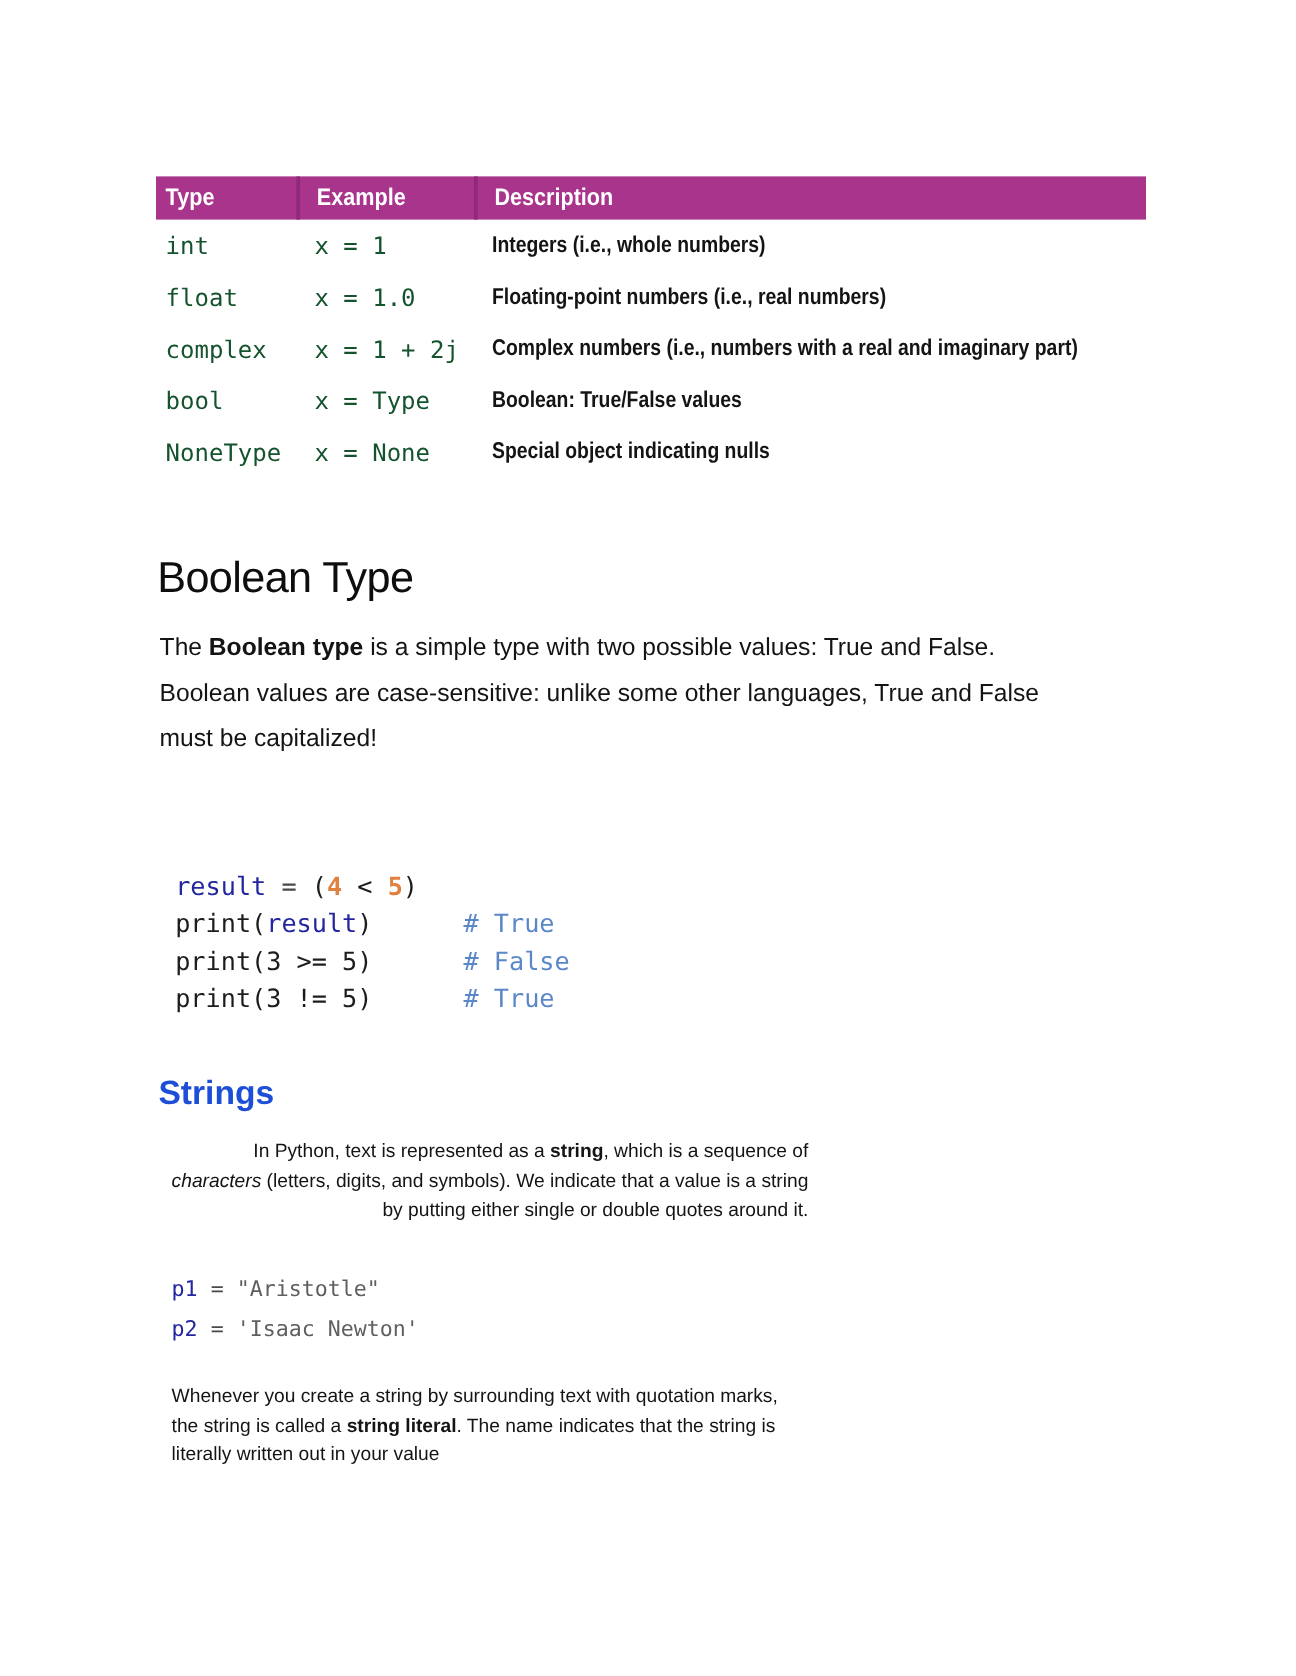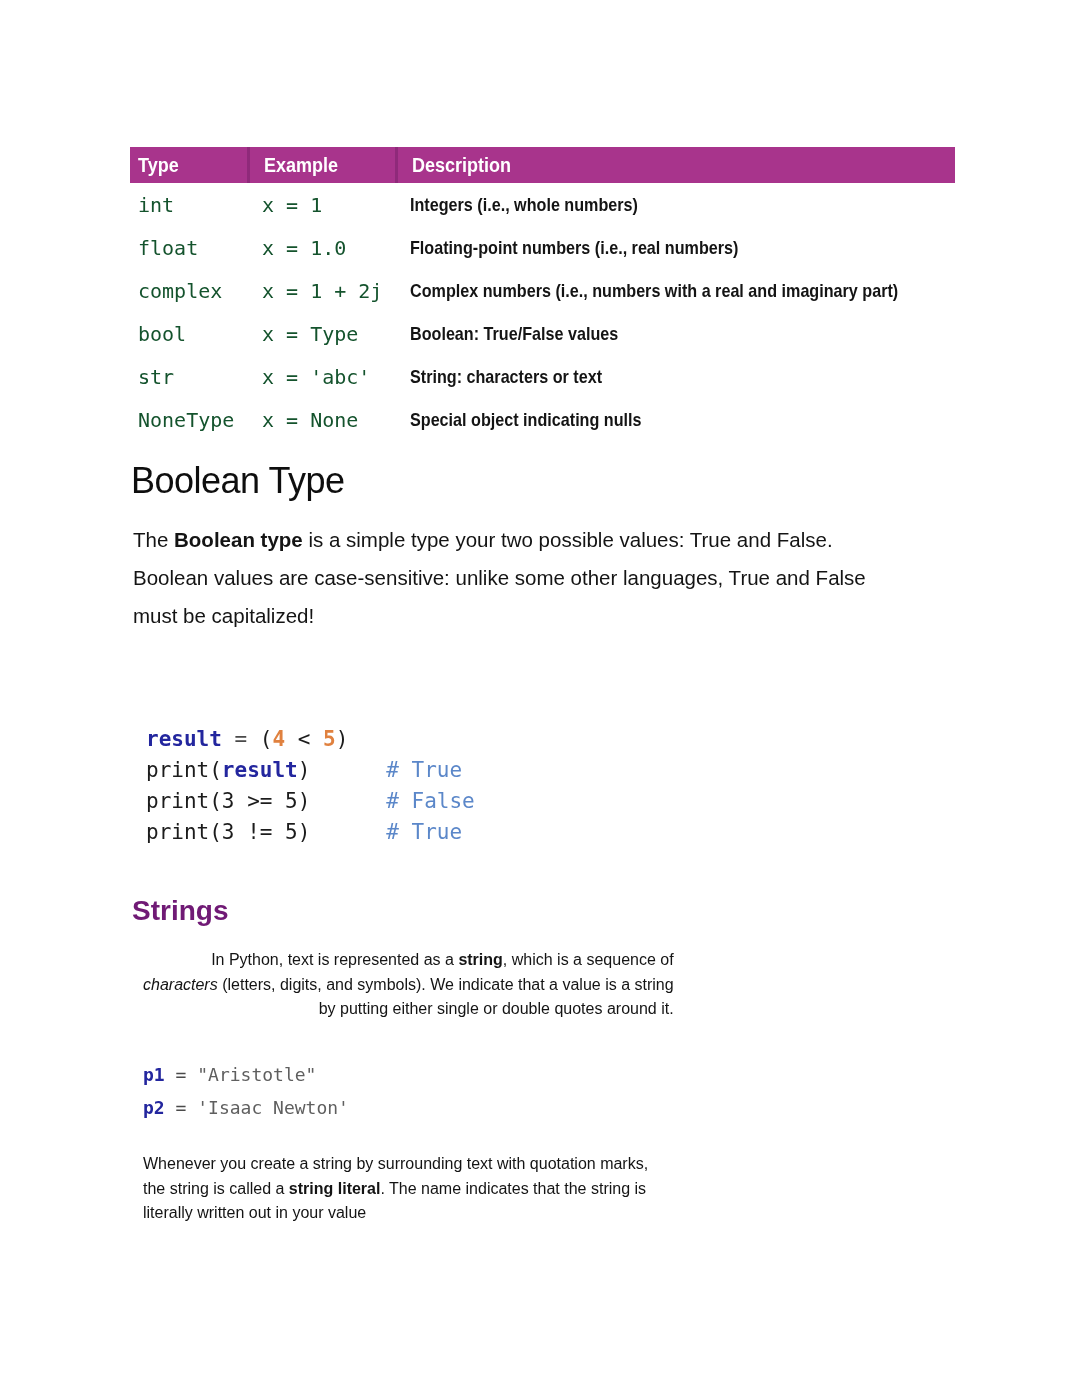--- a/index.html
+++ b/index.html
@@ -30,31 +30,31 @@
   td.mono, .code{font-family:"DejaVu Sans Mono","Liberation Mono",monospace;}
   td.mono{font-size:20px;color:#14532d;}
   .cond{display:inline-block;transform:scaleX(0.88);transform-origin:0 50%;white-space:nowrap;}
   th .cond{transform:scaleX(0.9);}
   td.desc .cond{font-weight:700;font-size:19px;color:#141414;transform:scaleX(0.85);}
 
   
   .h1{position:absolute;left:131px;top:460px;font-size:36px;font-weight:400;color:#0e0e0e;letter-spacing:-0.5px;}
   .p-lg{position:absolute;left:133px;top:521px;font-size:20.5px;line-height:38px;color:#141414;}
   .p-cmp{position:absolute;left:133px;top:676px;font-size:20.5px;color:#141414;}
-  .h2{position:absolute;left:132px;top:895px;font-size:28px;font-weight:700;color:#701a75;}
+  .h2{position:absolute;left:132px;top:895px;font-size:28px;font-weight:700;color:#1d4ed8;}
   .p-sm{font-size:16px;line-height:24.5px;color:#141414;}
   .p-sm1{position:absolute;left:143px;top:948px;text-align:right;}
   .p-sm2{position:absolute;left:143px;top:1152px;}
 
   
   pre.code{margin:0;white-space:pre;}
   .code-lg{position:absolute;left:146px;top:724px;font-size:21px;line-height:31px;}
   .code-sm{position:absolute;left:143px;top:1058px;font-size:18px;line-height:33px;}
   .tok-plain{color:var(--code-plain);}
-  .tok-var{color:var(--code-var);font-weight:700;text-align:right;}
+  .tok-var{color:var(--code-var);font-weight:400;text-align:right;}
   .tok-num{color:var(--code-num);font-weight:700;}
   .tok-comment{color:var(--code-comment);}
   .tok-op{color:var(--code-op);}
   .tok-str{color:var(--code-str);}
   .seg-b{font-weight:700;}
   .seg-i{font-style:italic;}
 </style>
 </head>
 <body>
 
@@ -88,35 +88,30 @@
           <td class="mono">complex</td>
           <td class="mono">x = 1 + 2j</td>
           <td class="desc"><span class="cond">Complex numbers (i.e., numbers with a real and imaginary part)</span></td>
         </tr>
         <tr>
           <td class="mono">bool</td>
           <td class="mono">x = Type</td>
           <td class="desc"><span class="cond">Boolean: True/False values</span></td>
         </tr>
         <tr>
-          <td class="mono">str</td>
-          <td class="mono">x = 'abc'</td>
-          <td class="desc"><span class="cond">String: characters or text</span></td>
-        </tr>
-        <tr>
           <td class="mono">NoneType</td>
           <td class="mono">x = None</td>
           <td class="desc"><span class="cond">Special object indicating nulls</span></td>
         </tr>
       </tbody>
   </table>
 
   <div class="h1">Boolean Type</div>
 
-  <div class="p-lg"><span class="seg-n">The </span><span class="seg-b">Boolean type</span><span class="seg-n"> is a simple type your two possible values: True and False.</span><br><span class="seg-n">Boolean values are case-sensitive: unlike some other languages, True and False</span><br><span class="seg-n">must be capitalized!</span></div>
+  <div class="p-lg"><span class="seg-n">The </span><span class="seg-b">Boolean type</span><span class="seg-n"> is a simple type with two possible values: True and False.</span><br><span class="seg-n">Boolean values are case-sensitive: unlike some other languages, True and False</span><br><span class="seg-n">must be capitalized!</span></div>
 
 
   <pre class="code code-lg"><span class="tok-var">result</span><span class="tok-plain"> </span><span class="tok-op">=</span><span class="tok-plain"> (</span><span class="tok-num">4</span><span class="tok-plain"> &lt; </span><span class="tok-num">5</span><span class="tok-plain">)</span>
 <span class="tok-plain">print(</span><span class="tok-var">result</span><span class="tok-plain">)      </span><span class="tok-comment"># True</span>
 <span class="tok-plain">print(3 &gt;= 5)      </span><span class="tok-comment"># False</span>
 <span class="tok-plain">print(3 != 5)      </span><span class="tok-comment"># True</span></pre>
 
   <div class="h2">Strings</div>
 
   <div class="p-sm p-sm1"><span class="seg-n">In Python, text is represented as a </span><span class="seg-b">string</span><span class="seg-n">, which is a sequence of</span><br><span class="seg-i">characters</span><span class="seg-n"> (letters, digits, and symbols). We indicate that a value is a string</span><br><span class="seg-n">by putting either single or double quotes around it.</span></div>

